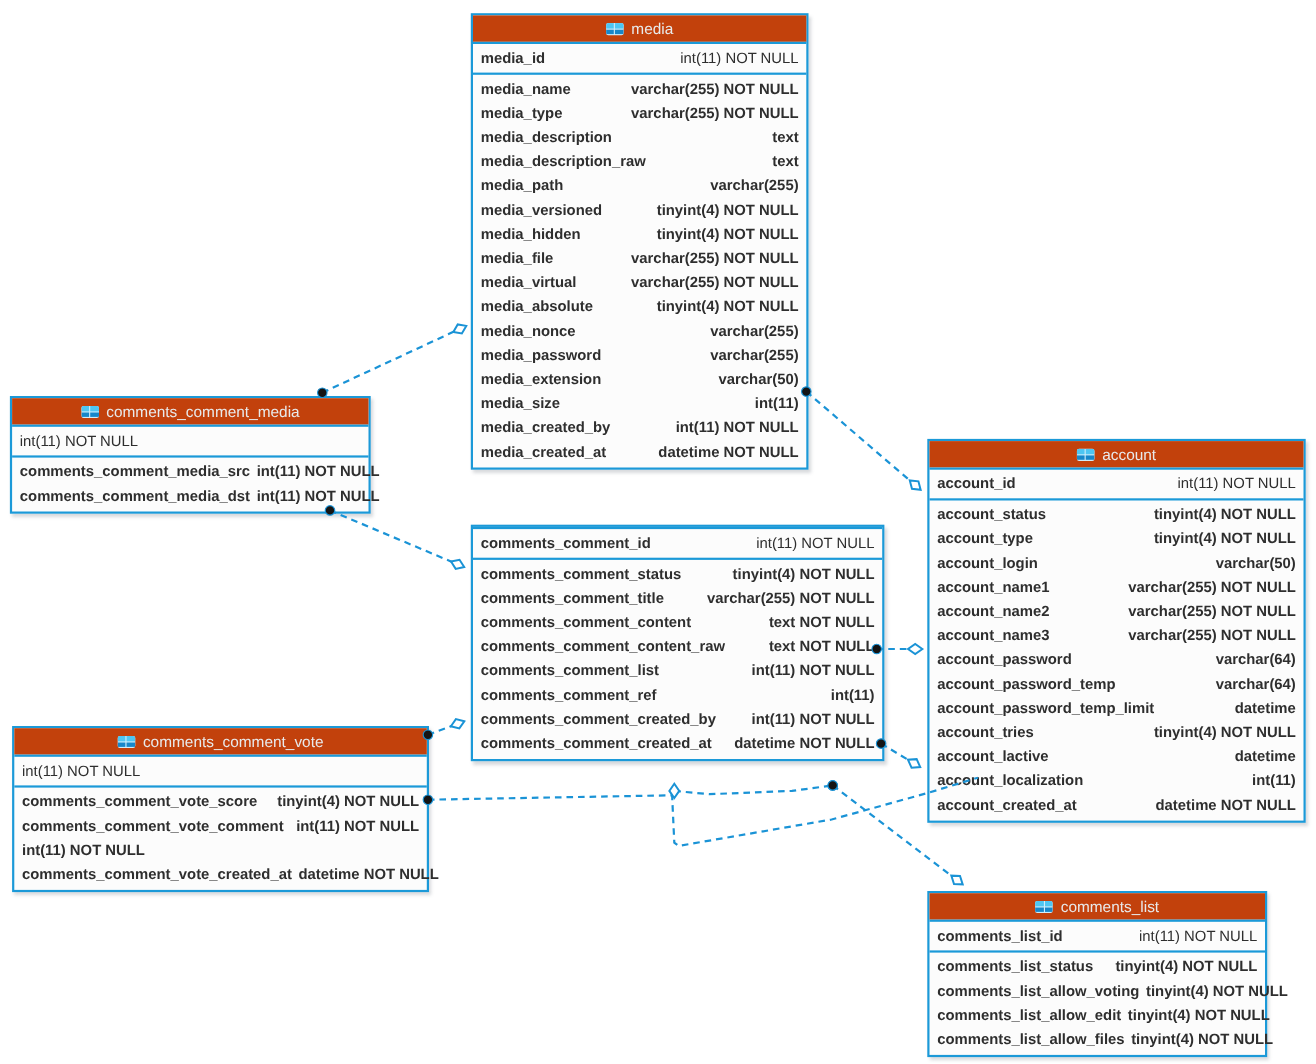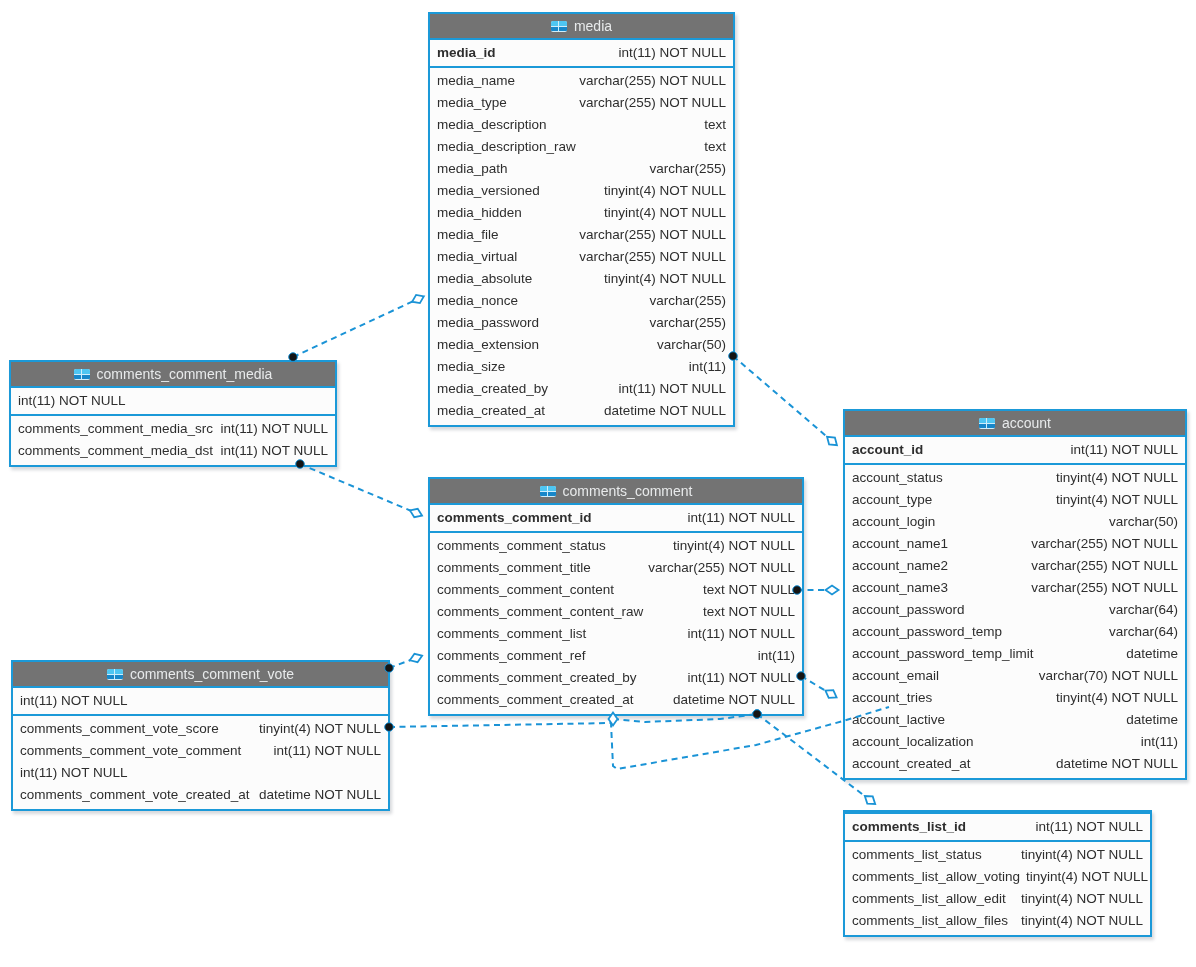--- a/index.html
+++ b/index.html
@@ -1,31 +1,31 @@
 <!DOCTYPE html>
 <html><head>
 <meta charset="utf-8">
 <style>
   html,body{margin:0;padding:0;background:#fff;}
   #canvas{position:relative;width:1196px;height:967px;background:#ffffff;overflow:hidden;
           font-family:"Liberation Sans",sans-serif;}
   .tbl{position:absolute;background:#fcfcfc;border:2px solid #1b99d8;
        box-shadow:2px 3px 3px rgba(110,120,130,.28);color:#2e2e2e;font-size:13.5px;}
-  .tbl-header{height:24px;background:#737373;display:flex;align-items:center;justify-content:center;
+  .tbl-header{height:24px;background:#c2410c;display:flex;align-items:center;justify-content:center;
               gap:7px;color:#e8eaeb;font-size:14px;}
   .tbl-icon{width:16px;height:11px;display:grid;grid-template-columns:1fr 1fr;grid-template-rows:5px 4px;
             gap:1px;background:#cfeefb;border-radius:2px;overflow:hidden;flex:0 0 auto;padding:0;}
   .tbl-icon .cell{display:block;}
   .tbl-icon .cell.light{background:#4ec6f2;}
   .tbl-icon .cell.dark{background:#1787c9;}
   .row{display:flex;justify-content:space-between;gap:6px;padding:0 7px;height:22px;line-height:22px;
        white-space:nowrap;}
   .tbl-pk{border-top:2px solid #1b99d8;border-bottom:2px solid #1b99d8;height:26px;line-height:26px;}
   .tbl-pk .cname{font-weight:bold;}
-  .tbl-cols{padding:2px 0 3px 0;}
+  .tbl-cols{padding:2px 0 3px 0;font-weight:bold;}
   .cname{text-align:right;}
   .ctype{text-align:center;flex:0 0 auto;}
   #connector-svg{position:absolute;left:0;top:0;pointer-events:none;}
   .conn-line{fill:none;stroke-width:2;stroke-dasharray:6 4.5;}
 </style>
 </head>
 <body>
 
 <div id="canvas">
   <div id="tables-layer">
@@ -128,29 +128,20 @@
             <span class="cname">comments_comment_media_src</span>
             <span class="ctype">int(11) NOT NULL</span>
           </div>
           <div class="row">
             <span class="cname">comments_comment_media_dst</span>
             <span class="ctype">int(11) NOT NULL</span>
           </div>
         </div>
       </div>
       <div class="tbl" style="left: 428px; top: 477px; width: 372px;">
-        <div class="tbl-header">
-          <span class="tbl-icon">
-            <span class="cell light"></span>
-            <span class="cell light"></span>
-            <span class="cell dark"></span>
-            <span class="cell dark"></span>
-          </span>
-          <span class="tbl-title">comments_comment</span>
-        </div>
         <div class="row tbl-pk">
           <span class="cname">comments_comment_id</span>
           <span class="ctype">int(11) NOT NULL</span>
         </div>
         <div class="tbl-cols">
           <div class="row">
             <span class="cname">comments_comment_status</span>
             <span class="ctype">tinyint(4) NOT NULL</span>
           </div>
           <div class="row">
@@ -207,21 +198,21 @@
           </div>
           <div class="row">
             <span class="ctype">int(11) NOT NULL</span>
           </div>
           <div class="row">
             <span class="cname">comments_comment_vote_created_at</span>
             <span class="ctype">datetime NOT NULL</span>
           </div>
         </div>
       </div>
-      <div class="tbl" style="left: 843px; top: 409px; width: 340px;">
+      <div class="tbl" style="left: 843px; top: 399px; width: 340px;">
         <div class="tbl-header">
           <span class="tbl-icon">
             <span class="cell light"></span>
             <span class="cell light"></span>
             <span class="cell dark"></span>
             <span class="cell dark"></span>
           </span>
           <span class="tbl-title">account</span>
         </div>
         <div class="row tbl-pk">
@@ -259,42 +250,47 @@
           </div>
           <div class="row">
             <span class="cname">account_password_temp</span>
             <span class="ctype">varchar(64)</span>
           </div>
           <div class="row">
             <span class="cname">account_password_temp_limit</span>
             <span class="ctype">datetime</span>
           </div>
           <div class="row">
-            <span class="cname">account_email</span>
-            <span class="ctype">varchar(70) NOT NULL</span>
-          </div>
-          <div class="row">
             <span class="cname">account_tries</span>
             <span class="ctype">tinyint(4) NOT NULL</span>
           </div>
           <div class="row">
             <span class="cname">account_lactive</span>
             <span class="ctype">datetime</span>
           </div>
           <div class="row">
             <span class="cname">account_localization</span>
             <span class="ctype">int(11)</span>
           </div>
           <div class="row">
             <span class="cname">account_created_at</span>
             <span class="ctype">datetime NOT NULL</span>
           </div>
         </div>
       </div>
       <div class="tbl" style="left: 843px; top: 810px; width: 305px;">
+        <div class="tbl-header">
+          <span class="tbl-icon">
+            <span class="cell light"></span>
+            <span class="cell light"></span>
+            <span class="cell dark"></span>
+            <span class="cell dark"></span>
+          </span>
+          <span class="tbl-title">comments_list</span>
+        </div>
         <div class="row tbl-pk">
           <span class="cname">comments_list_id</span>
           <span class="ctype">int(11) NOT NULL</span>
         </div>
         <div class="tbl-cols">
           <div class="row">
             <span class="cname">comments_list_status</span>
             <span class="ctype">tinyint(4) NOT NULL</span>
           </div>
           <div class="row">

